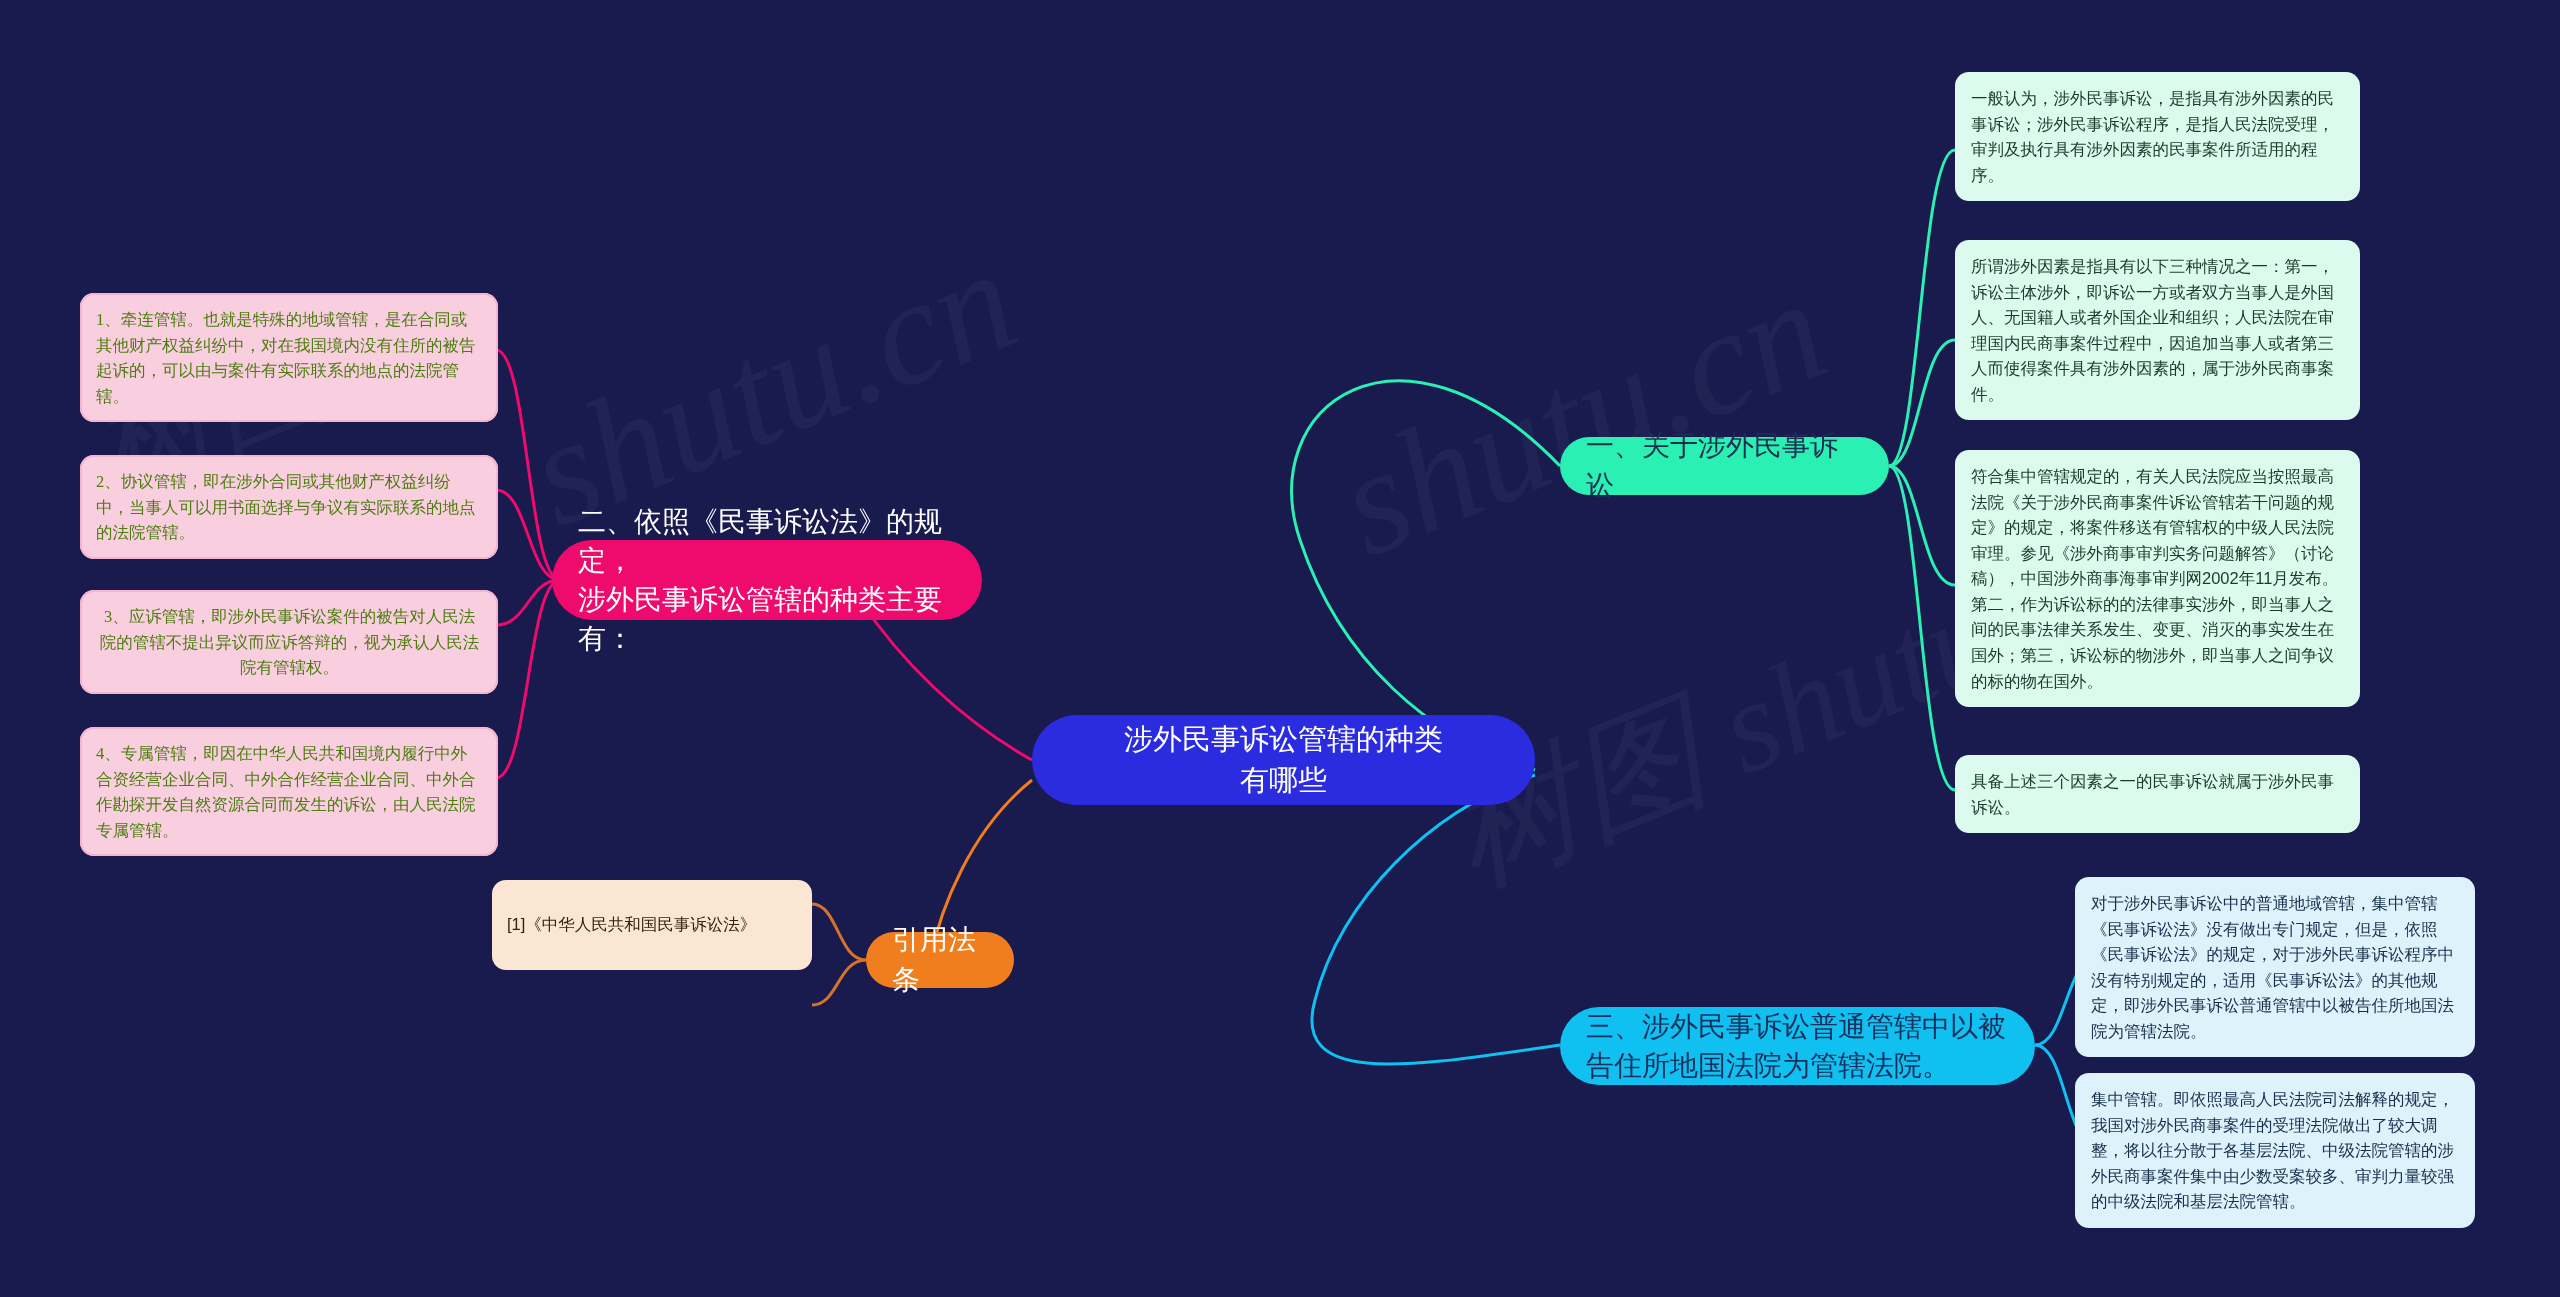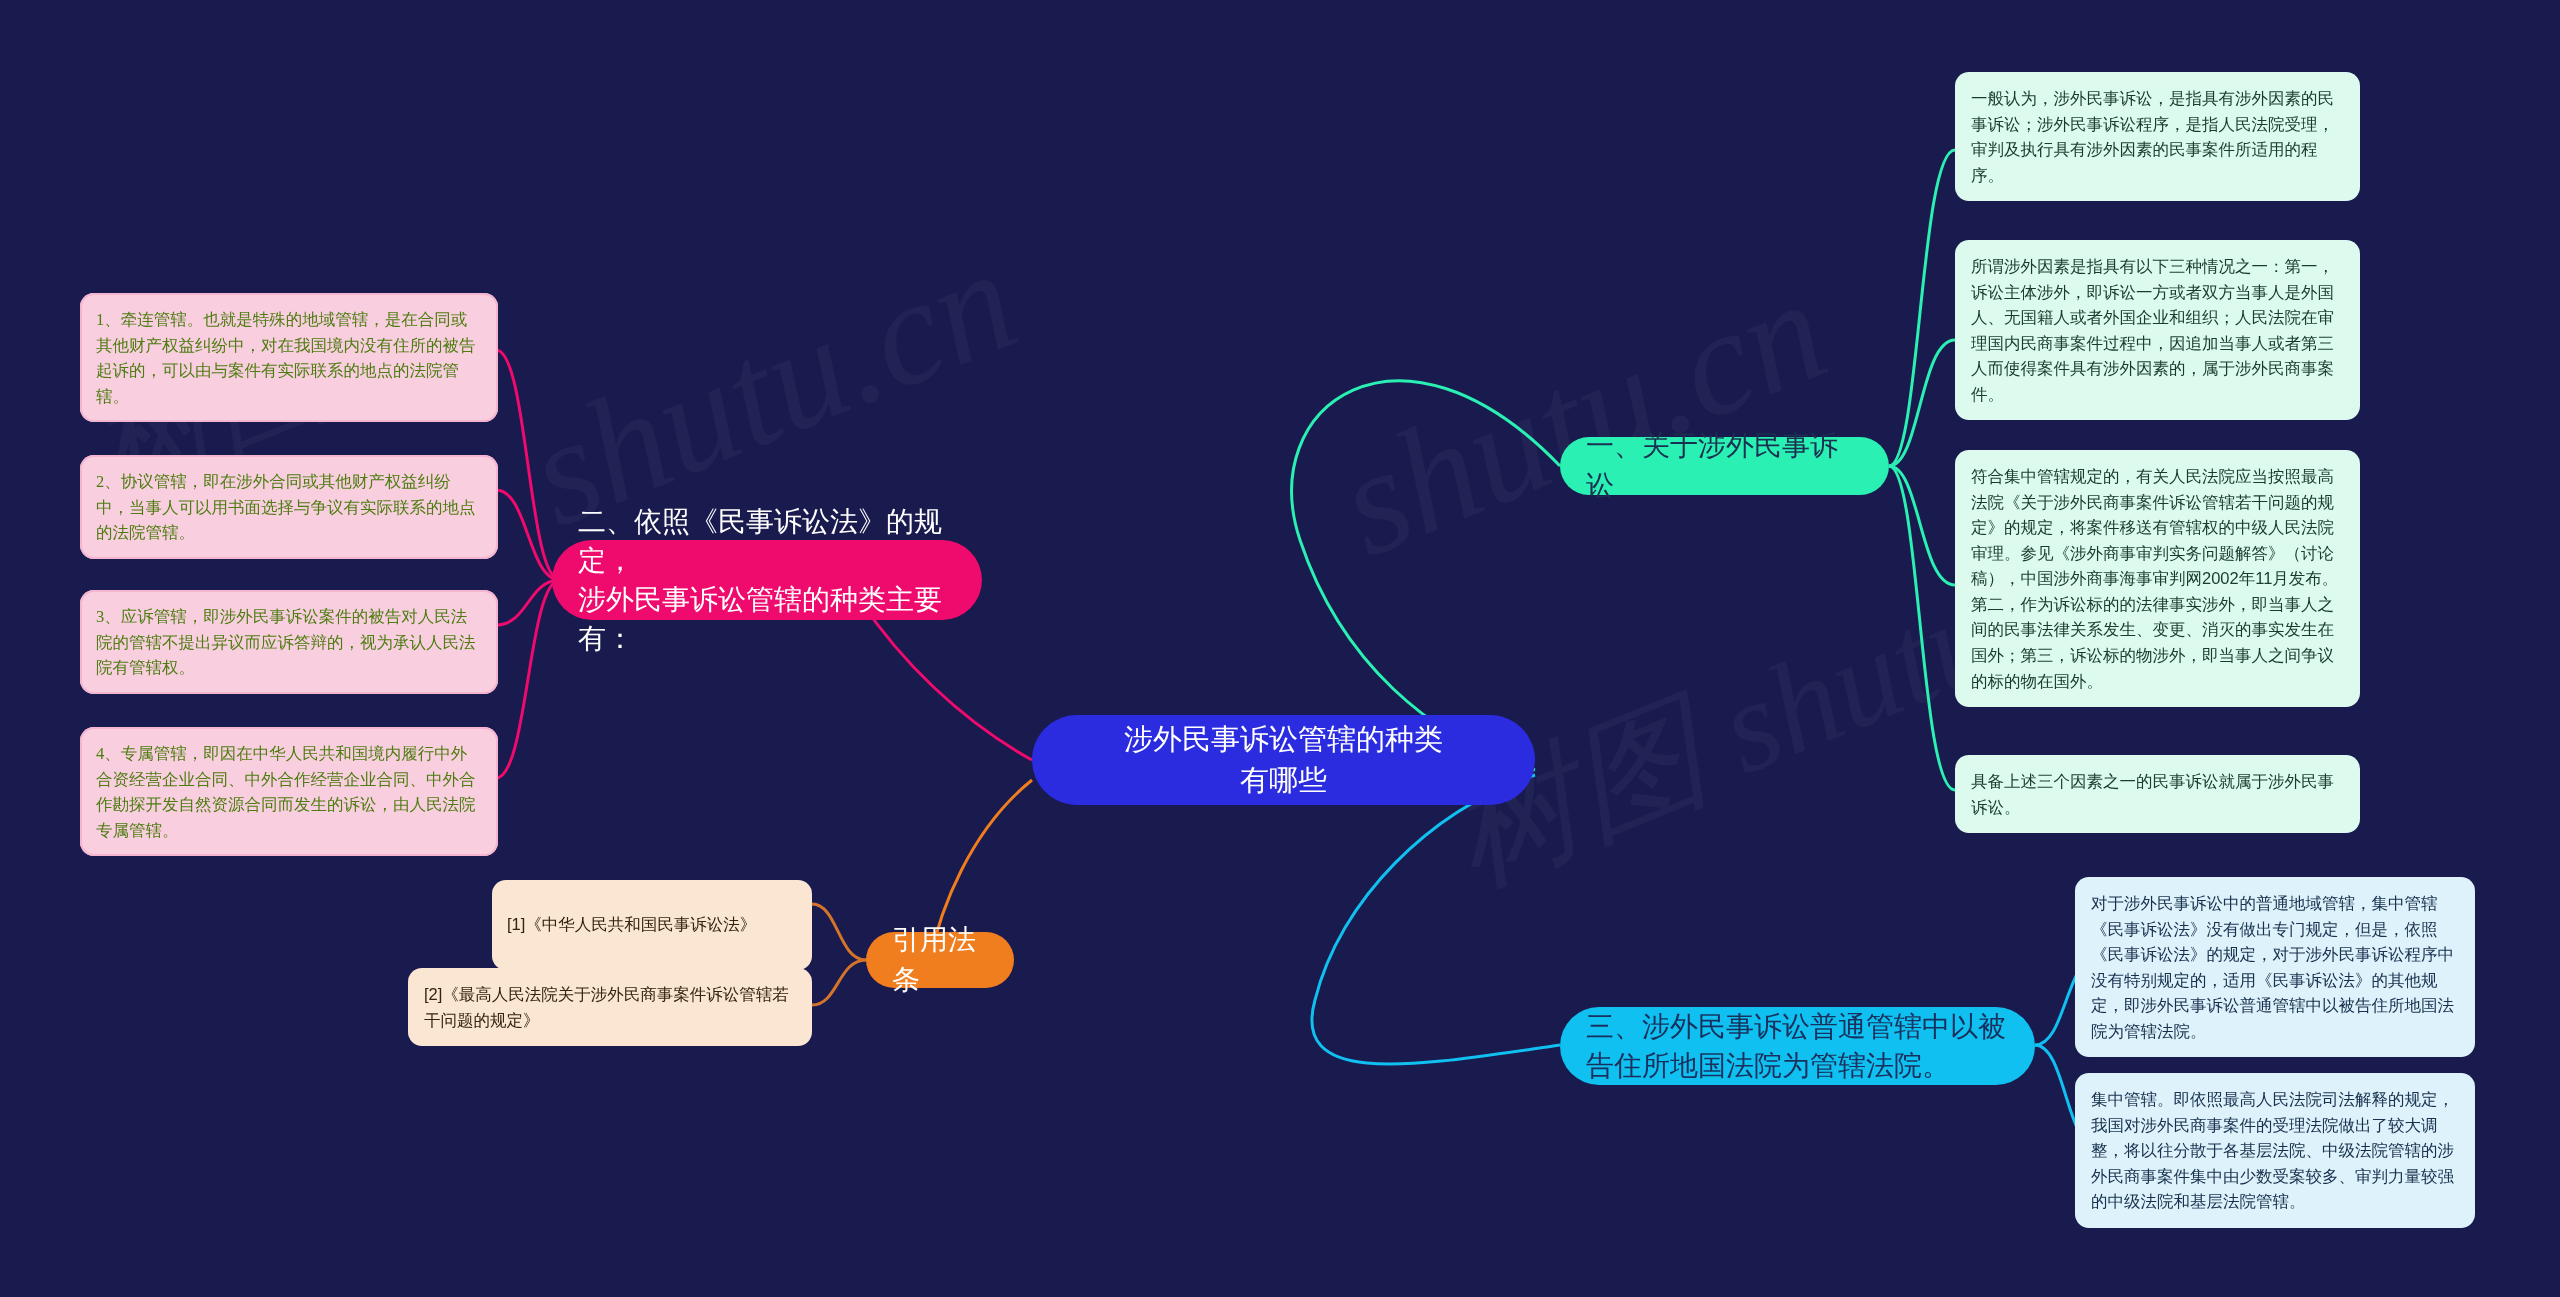--- a/index.html
+++ b/index.html
@@ -146,23 +146,22 @@
 
   <div class="node leaf leaf-blue" style="left:2075px; top:1073px; width:400px;">集中管辖。即依照最高人民法院司法解释的规定，我国对涉外民商事案件的受理法院做出了较大调整，将以往分散于各基层法院、中级法院管辖的涉外民商事案件集中由少数受案较多、审判力量较强的中级法院和基层法院管辖。</div>
 
   <div class="node branch branch-pink" style="left:552px; top:540px; width:430px; height:80px; line-height:1.4;">二、依照《民事诉讼法》的规定，
 涉外民事诉讼管辖的种类主要有：</div>
 
   <div class="node leaf leaf-pink ring" style="left:80px; top:293px; width:418px;">1、牵连管辖。也就是特殊的地域管辖，是在合同或其他财产权益纠纷中，对在我国境内没有住所的被告起诉的，可以由与案件有实际联系的地点的法院管辖。</div>
 
   <div class="node leaf leaf-pink ring" style="left:80px; top:455px; width:418px;">2、协议管辖，即在涉外合同或其他财产权益纠纷中，当事人可以用书面选择与争议有实际联系的地点的法院管辖。</div>
 
-  <div class="node leaf leaf-pink ring" style="left:80px; top:590px; width:418px;">3、应诉管辖，即涉外民事诉讼案件的被告对人民法院的管辖不提出异议而应诉答辩的，视为承认人民法院有管辖权。</div>
+  <div class="node leaf leaf-pink ring" style="left:80px; top:590px; width:418px;text-align:center;">3、应诉管辖，即涉外民事诉讼案件的被告对人民法院的管辖不提出异议而应诉答辩的，视为承认人民法院有管辖权。</div>
 
   <div class="node leaf leaf-pink ring" style="left:80px; top:727px; width:418px;">4、专属管辖，即因在中华人民共和国境内履行中外合资经营企业合同、中外合作经营企业合同、中外合作勘探开发自然资源合同而发生的诉讼，由人民法院专属管辖。</div>
 
   <div class="node branch branch-orange" style="left:866px; top:932px; width:148px; height:56px; justify-content:center;">引用法条</div>
 
   <div class="node leaf leaf-cream one-line" style="left:492px; top:880px; width:320px;">[1]《中华人民共和国民事诉讼法》</div>
 
-  <div class="node leaf leaf-cream" style="left:408px; top:968px; width:404px;">[2]《最高人民法院关于涉外民商事案件诉讼管辖若干问题的规定》</div>
 
 </div>
 
 </body></html>

